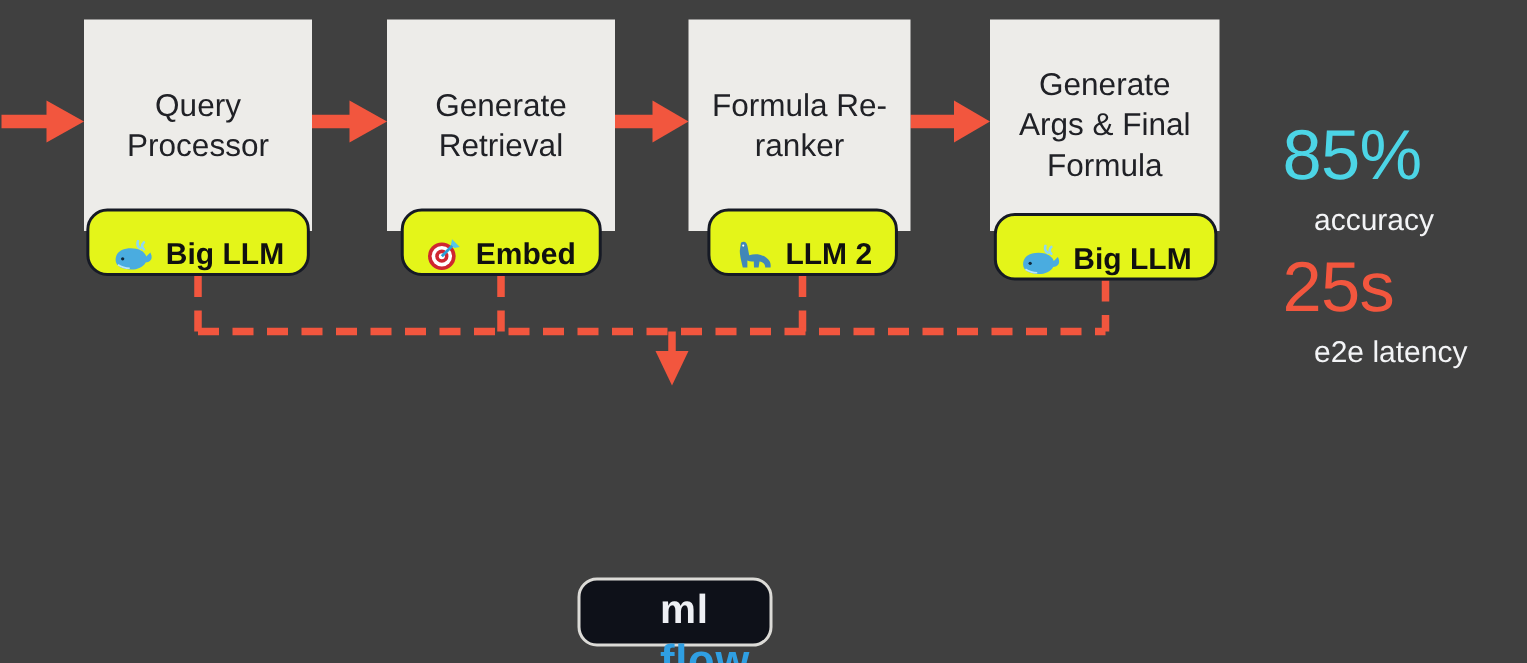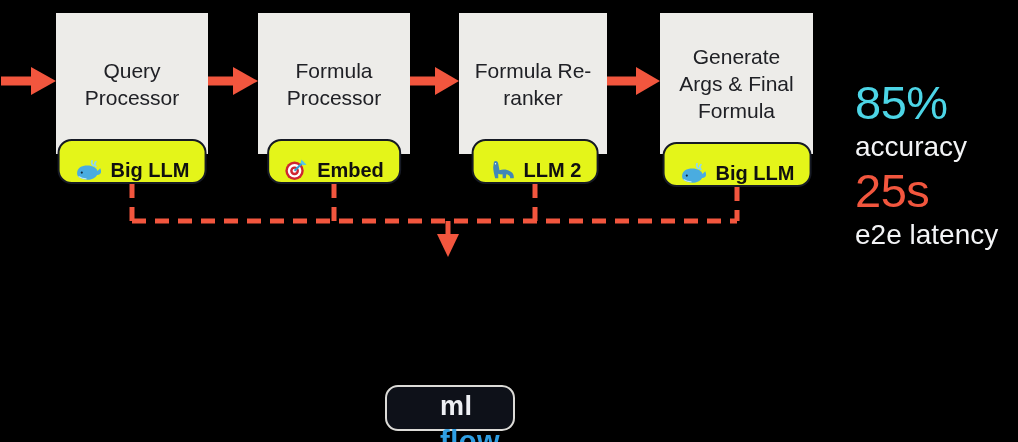--- a/index.html
+++ b/index.html
@@ -1,20 +1,20 @@
 <!DOCTYPE html>
 <html><head>
 <meta charset="utf-8">
 <style>
   html, body { margin: 0; padding: 0; background: #141722; }
   .canvas {
     position: relative;
     width: 1018px;
     height: 442px;
-    background: #000000;
+    background: #404040;
     overflow: hidden;
     font-family: "Liberation Sans", sans-serif;
   }
   .connectors {
     position: absolute;
     left: 0; top: 0;
     width: 1018px; height: 442px;
     pointer-events: none;
   }
   .stage {
@@ -92,24 +92,25 @@
   }
   .stat-value {
     font-size: 47px;
     font-weight: 400;
     line-height: 50px;
     letter-spacing: -0.5px;
   }
   .stat-value.accuracy { color: #4cd5e6; }
   .stat-value.latency  { color: #f2563e; }
   .stat-label {
-    font-size: 28px;
+    font-size: 20px;
     line-height: 38px;
     color: #f3f4f6;
     white-space: nowrap;
+    margin-left: 21px;
   }
 </style>
 </head>
 <body>
 
 <div class="canvas">
 
   <svg class="connectors" viewBox="0 0 1018 442" xmlns="http://www.w3.org/2000/svg">
     <g stroke="#f2563e" fill="#f2563e" stroke-width="9">
       <g>
@@ -139,21 +140,21 @@
     <g stroke="#f2563e" fill="#f2563e">
       <line x1="448" y1="221" x2="448" y2="240" stroke-width="5"></line>
       <polygon points="448,257 437,234 459,234" stroke="none"></polygon>
     </g>
   </svg>
 
   <div class="stage" style="left:56px; top:13px; width:152px; height:141px;">
     <div class="stage-label">Query Processor</div>
   </div>
   <div class="stage" style="left:258px; top:13px; width:152px; height:141px;">
-    <div class="stage-label">Formula Processor</div>
+    <div class="stage-label">Generate Retrieval</div>
   </div>
   <div class="stage" style="left:459px; top:13px; width:148px; height:141px;">
     <div class="stage-label">Formula Re-ranker</div>
   </div>
   <div class="stage" style="left:660px; top:13px; width:153px; height:141px;">
     <div class="stage-label">Generate Args &amp; Final Formula</div>
   </div>
 
   <div class="badge" style="left:132px; top:139px;">
     <span class="badge-icon">

